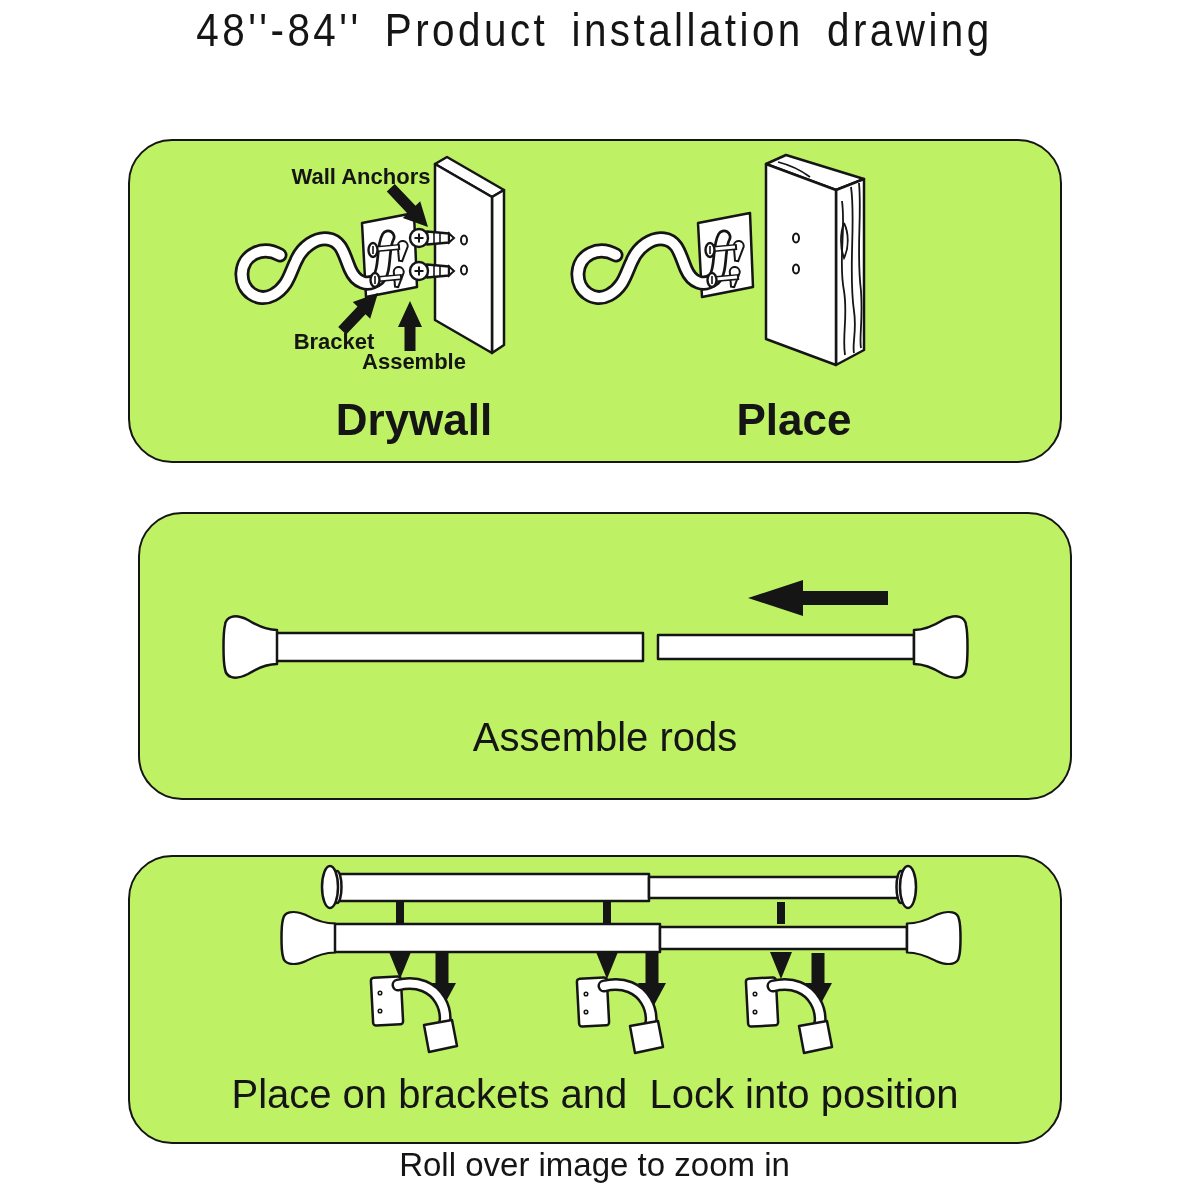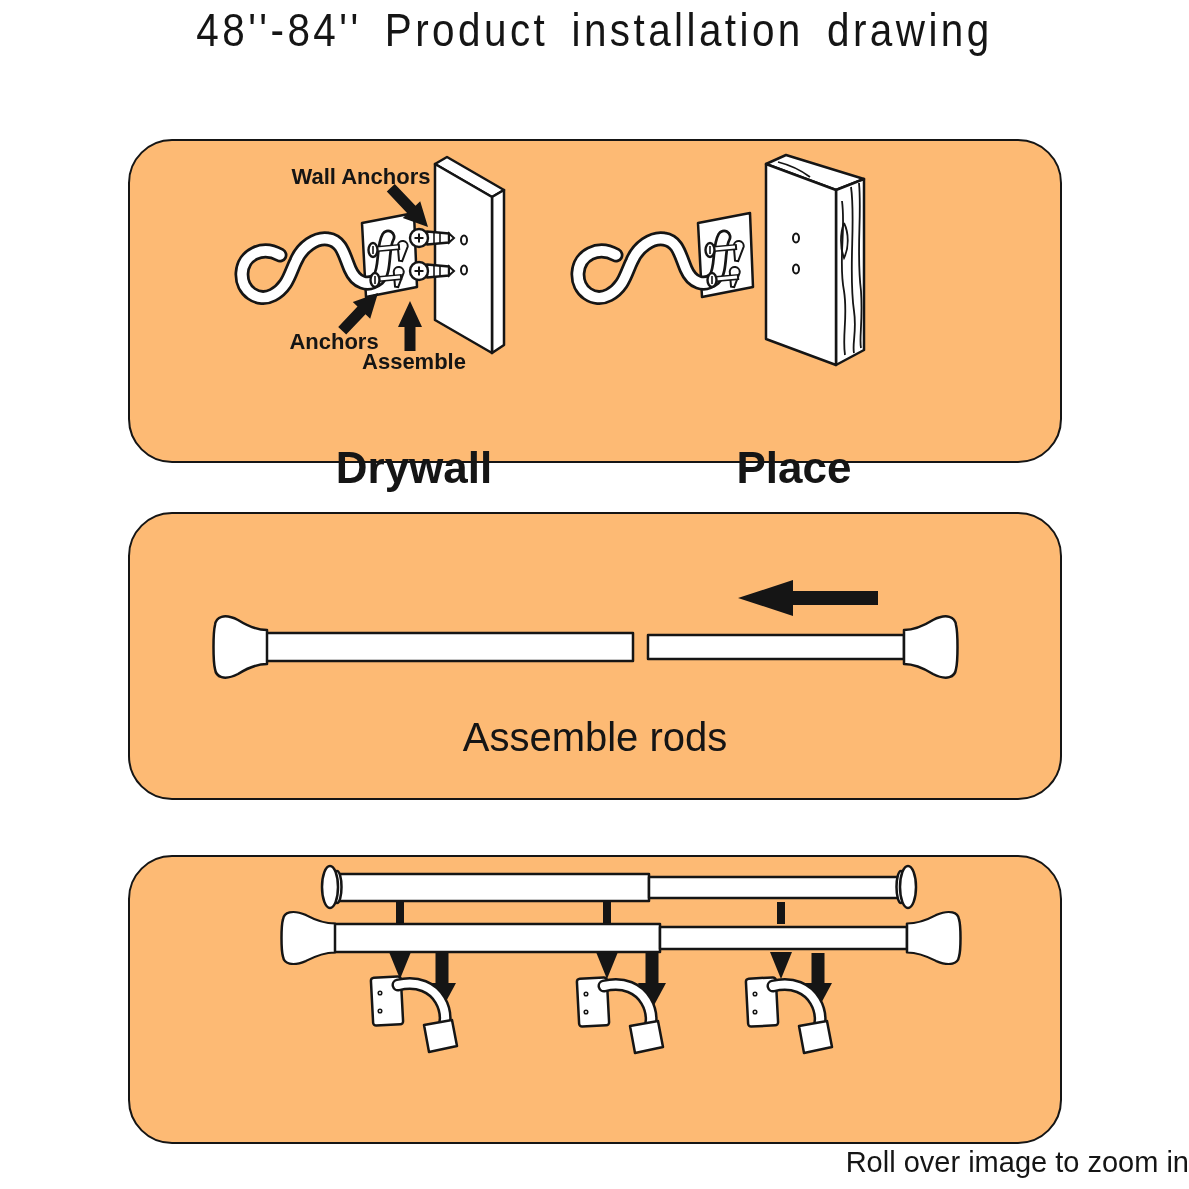--- a/index.html
+++ b/index.html
@@ -9,34 +9,34 @@
     font-family:"Liberation Sans","DejaVu Sans",sans-serif;
   }
   .page-title{
     position:absolute;left:0;top:2px;width:1189px;height:54px;
     text-align:center;font-size:47px;font-weight:400;
     letter-spacing:4px;word-spacing:10px;
     transform:scaleX(0.86);transform-origin:50% 50%;
     white-space:nowrap;
   }
   .panel{
-    position:absolute;border:2px solid #151515;border-radius:44px;background:#fdba74;
+    position:absolute;border:2px solid #151515;border-radius:44px;background:#bef264;
   }
   .panel svg{position:absolute;left:0;top:0;}
   .cap{
     position:absolute;transform:translate(-50%,-50%);
     white-space:nowrap;line-height:1;
   }
-  .cap-big{font-size:44px;font-weight:700;margin-top:48px;}
+  .cap-big{font-size:44px;font-weight:700;}
   .cap-med{font-size:40px;font-weight:400;}
   .lbl{font-size:22px;font-weight:700;}
   .caption-pre{white-space:pre;}
   .footer-note{
-    position:absolute;left:0;top:1146px;width:1189px;text-align:right;
-    font-size:29px;font-weight:400;
+    position:absolute;left:0;top:1146px;width:1189px;text-align:center;
+    font-size:33px;font-weight:400;
   }
   .ink-stroke{fill:#ffffff;stroke:#151515;stroke-width:2.5;stroke-linejoin:round;}
   .thin-line{fill:none;stroke:#151515;stroke-width:1.8;}
   .solid{fill:#151515;stroke:none;}
 </style>
 </head>
 <body>
 
 <div class="page-title">48''-84'' Product installation drawing</div>
 
@@ -107,27 +107,27 @@
         <ellipse cx="666" cy="97" rx="3" ry="4.5" fill="#ffffff" stroke="#151515" stroke-width="2"></ellipse>
         <ellipse cx="666" cy="128" rx="3" ry="4.5" fill="#ffffff" stroke="#151515" stroke-width="2"></ellipse>
       </g>
       <use href="#hookplate" transform="translate(336,0)"></use>
       <use href="#screw" transform="translate(580,109)"></use>
       <use href="#screw" transform="translate(582,139)"></use>
     </g>
   </svg>
 
   <div class="cap lbl" style="left:231px;top:36px;">Wall Anchors</div>
-  <div class="cap lbl" style="left:204px;top:201px;">Anchors</div>
+  <div class="cap lbl" style="left:204px;top:201px;">Bracket</div>
   <div class="cap lbl" style="left:284px;top:221px;">Assemble</div>
   <div class="cap cap-big" style="left:284px;top:279px;">Drywall</div>
   <div class="cap cap-big" style="left:664px;top:279px;">Place</div>
 </div>
 
-<div class="panel" style="left:128px;top:512px;width:930px;height:284px;">
+<div class="panel" style="left:138px;top:512px;width:930px;height:284px;">
   <svg width="930" height="284" viewBox="0 0 930 284">
     <defs>
 
       <path id="finial" d="M 133,117 C 121,117 112,112 104,107 C 90,100 82,104 81,112
                            C 79,120 79,148 81,156 C 82,164 90,168 104,161
                            C 112,156 121,151 133,151 Z" fill="#ffffff" stroke="#151515" stroke-width="2.5" stroke-linejoin="round"></path>
     </defs>
     <rect class="ink-stroke" x="135" y="119" width="368" height="28"></rect>
     <rect class="ink-stroke" x="518" y="121" width="256" height="24"></rect>
     <use href="#finial" transform="translate(4,-1)"></use>
@@ -182,15 +182,16 @@
     </g>
 
     <use href="#thickArrow" transform="translate(312,96)"></use>
     <use href="#thickArrow" transform="translate(522,96)"></use>
     <use href="#thickArrow" transform="translate(688,96)"></use>
 
     <use href="#p3bracket" transform="translate(242,120)"></use>
     <use href="#p3bracket" transform="translate(448,121)"></use>
     <use href="#p3bracket" transform="translate(617,121)"></use>
   </svg>
+  <div class="cap cap-med caption-pre" style="left:465px;top:237px;">Place on brackets and  Lock into position</div>
 </div>
 
 <div class="footer-note">Roll over image to zoom in</div>
 
 </body></html>

